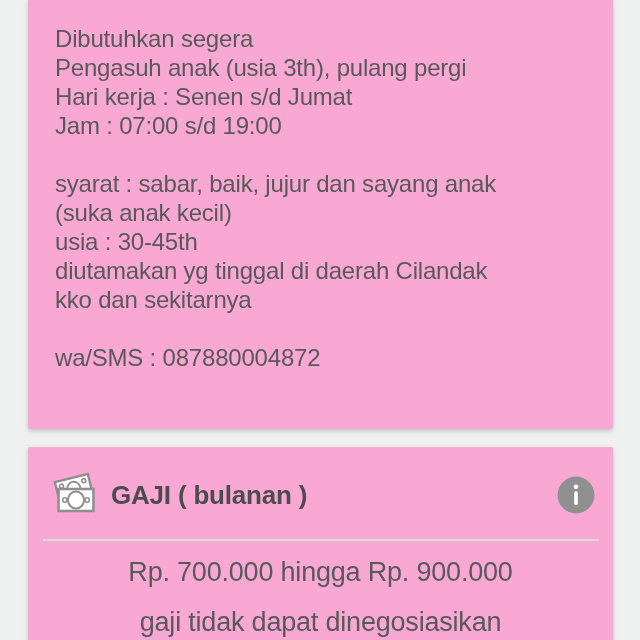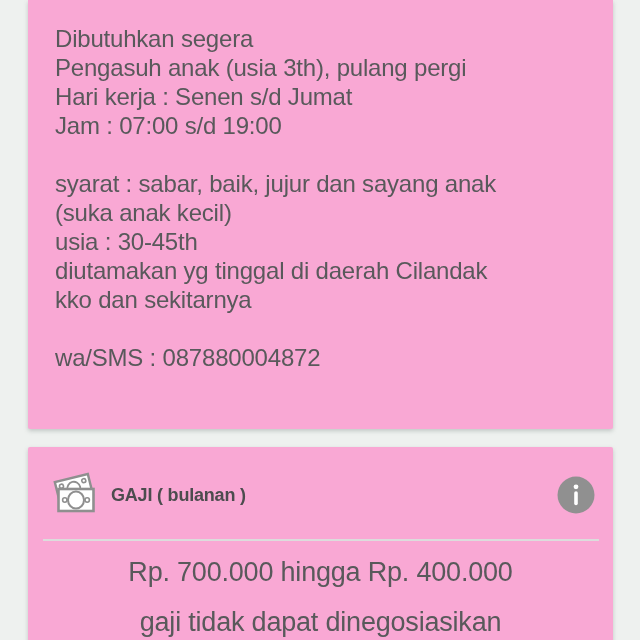--- a/index.html
+++ b/index.html
@@ -48,21 +48,21 @@
     padding: 25px 18px 0 24px;
   }
   .money-icon {
     width: 46px;
     height: 46px;
     flex: 0 0 auto;
     display: inline-block;
   }
   .salary-title {
     margin-left: 13px;
-    font-size: 18px;
+    font-size: 26px;
     font-weight: bold;
     letter-spacing: -0.2px;
     color: #4c4c4e;
     flex: 1 1 auto;
   }
   .info-btn {
     width: 38px;
     height: 38px;
     flex: 0 0 auto;
     display: inline-block;
@@ -127,16 +127,16 @@
         <circle cx="19" cy="19" r="18.5" fill="#909090"></circle>
         <circle cx="19" cy="10.8" r="2.4" fill="#ffffff"></circle>
         <rect x="17.2" y="15.2" width="3.6" height="14" rx="1.8" fill="#ffffff"></rect>
       </svg>
     </button>
   </div>
 
   <div class="divider"></div>
 
   <div class="salary-body">
-    <div>Rp. 700.000 hingga Rp. 400.000</div>
+    <div>Rp. 700.000 hingga Rp. 900.000</div>
     <div>gaji tidak dapat dinegosiasikan</div>
   </div>
 </div>
 
 </body></html>

